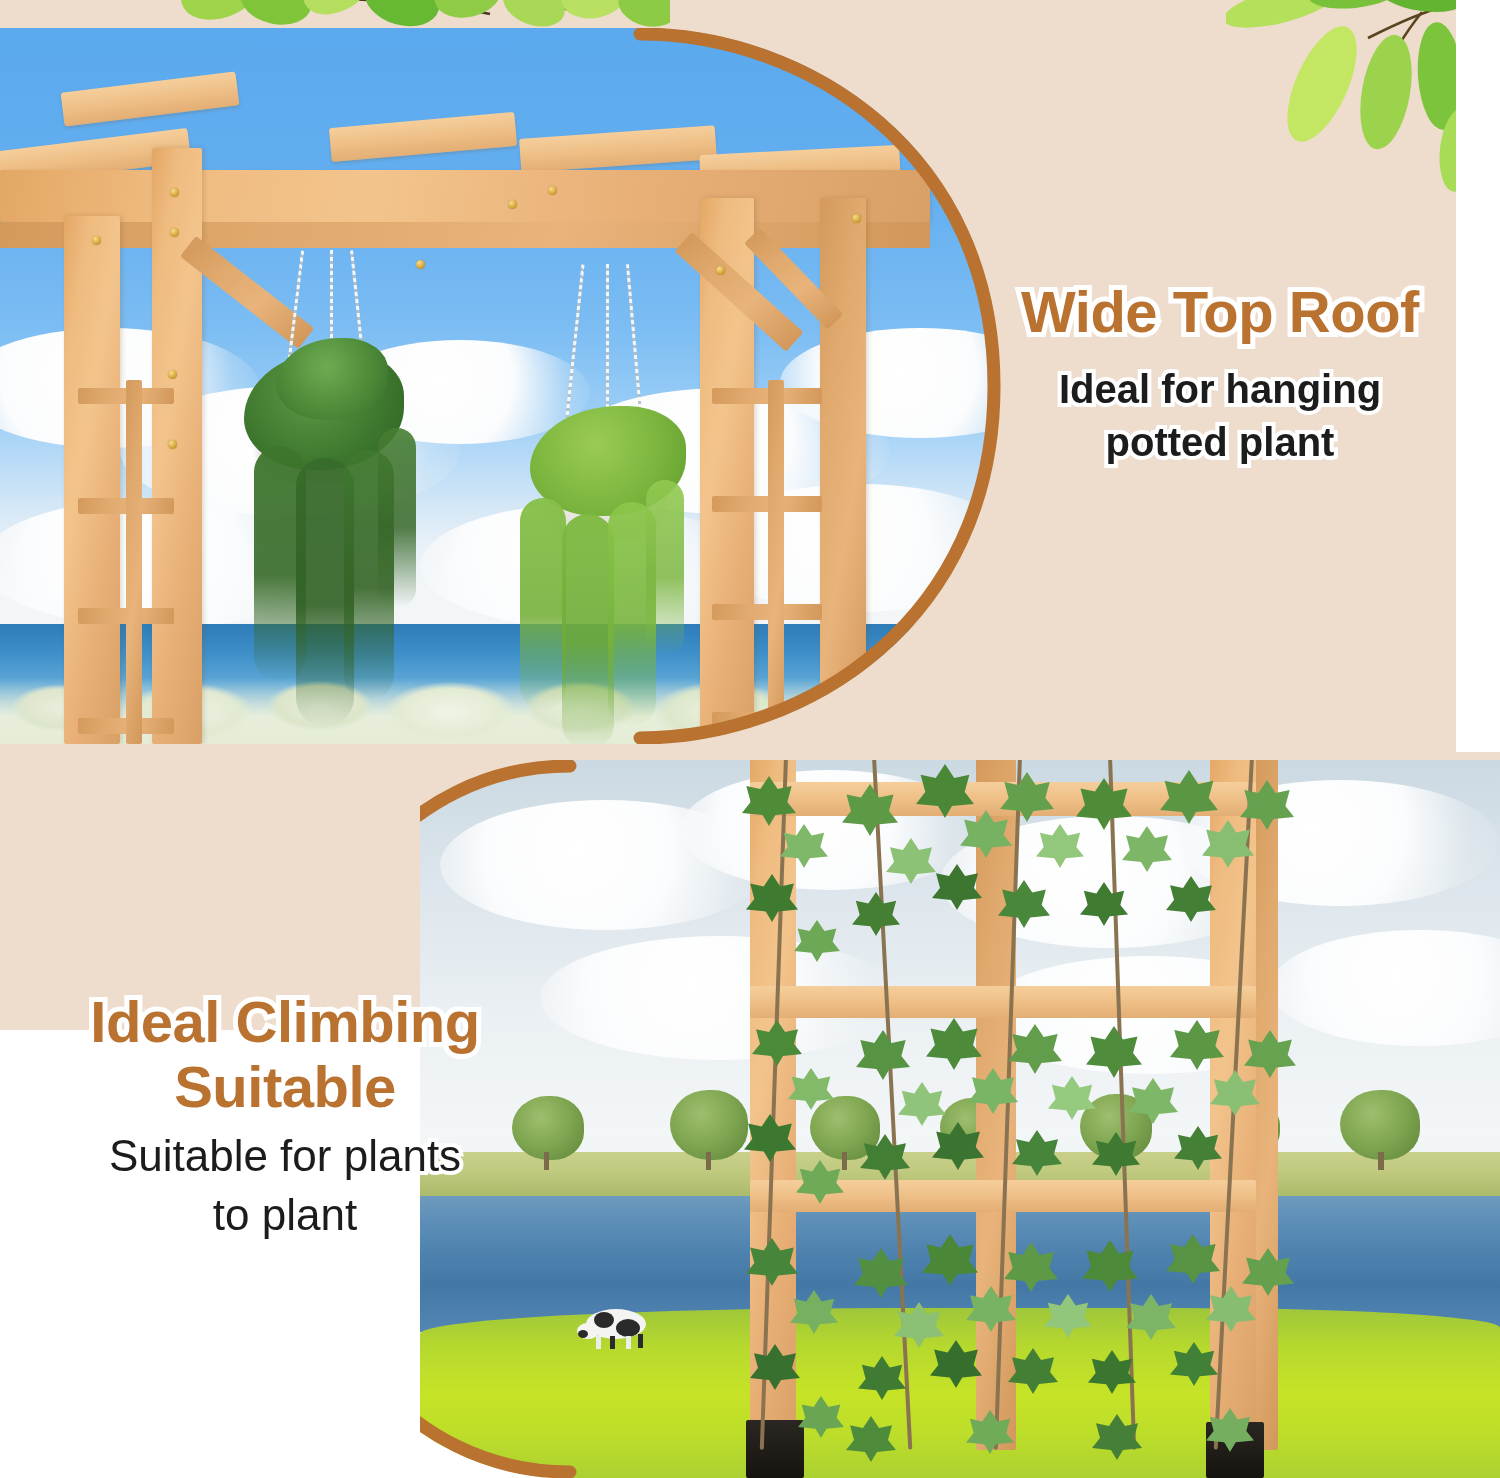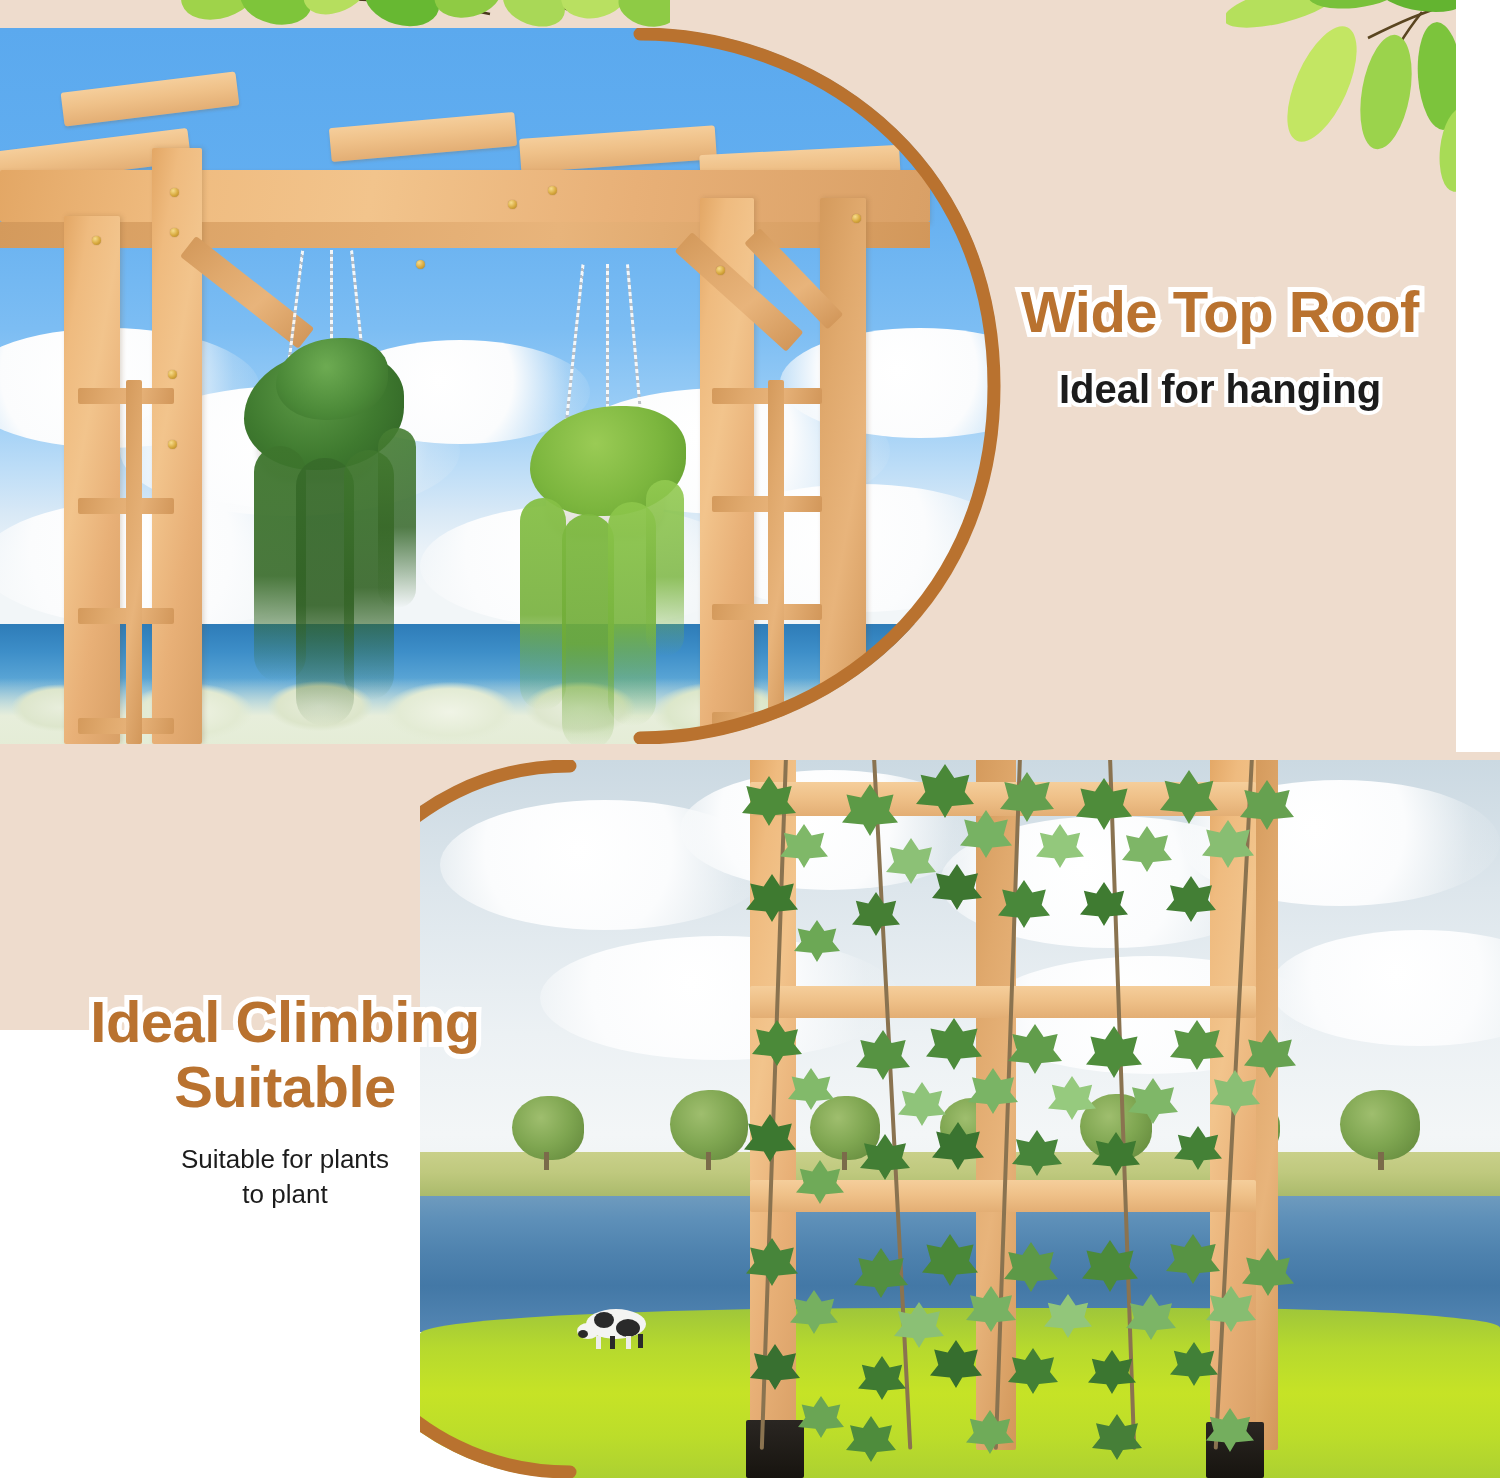--- a/index.html
+++ b/index.html
@@ -193,22 +193,22 @@
     position:absolute; left:20px; top:238px; width:530px;
     text-align:center;
   }
   #title-bot {
     font-size:58px; font-weight:bold; color:#B9722F;
     line-height:1.12; letter-spacing:-0.5px;
     -webkit-text-stroke:10px #FFFFFF;
     paint-order:stroke fill;
   }
   #sub-bot {
-    margin-top:22px;
-    font-size:26px; color:#1C1C1C; line-height:1.34; font-weight:400;
+    margin-top:7px;
+    font-size:44px; color:#1C1C1C; line-height:1.34; font-weight:400;
     -webkit-text-stroke:8px #FFFFFF;
     paint-order:stroke fill;
   }
 </style>
 </head>
 <body>
 
 <section id="panel-top">
 
   <div id="top-beige-strip"></div>
@@ -325,20 +325,21 @@
       <ellipse cx="160" cy="112" rx="24" ry="58" fill="#9BD34C" transform="rotate(10 160 112)"></ellipse>
       <ellipse cx="214" cy="96" rx="22" ry="54" fill="#7CC43C" transform="rotate(-4 214 96)"></ellipse>
       <ellipse cx="232" cy="170" rx="18" ry="42" fill="#A8DB56" transform="rotate(6 232 170)"></ellipse>
     </g>
   </svg>
 
   <div id="text-top">
     <div id="title-top">Wide Top Roof</div>
     <div id="sub-top">
       <div>Ideal for hanging</div>
+      <div>potted plant</div>
     </div>
   </div>
 </section>
 
 <section id="panel-bottom">
 
   <div id="bottom-white"></div>
 
   <div id="bottom-photo-clip">
     <div id="bot-sky"></div>

